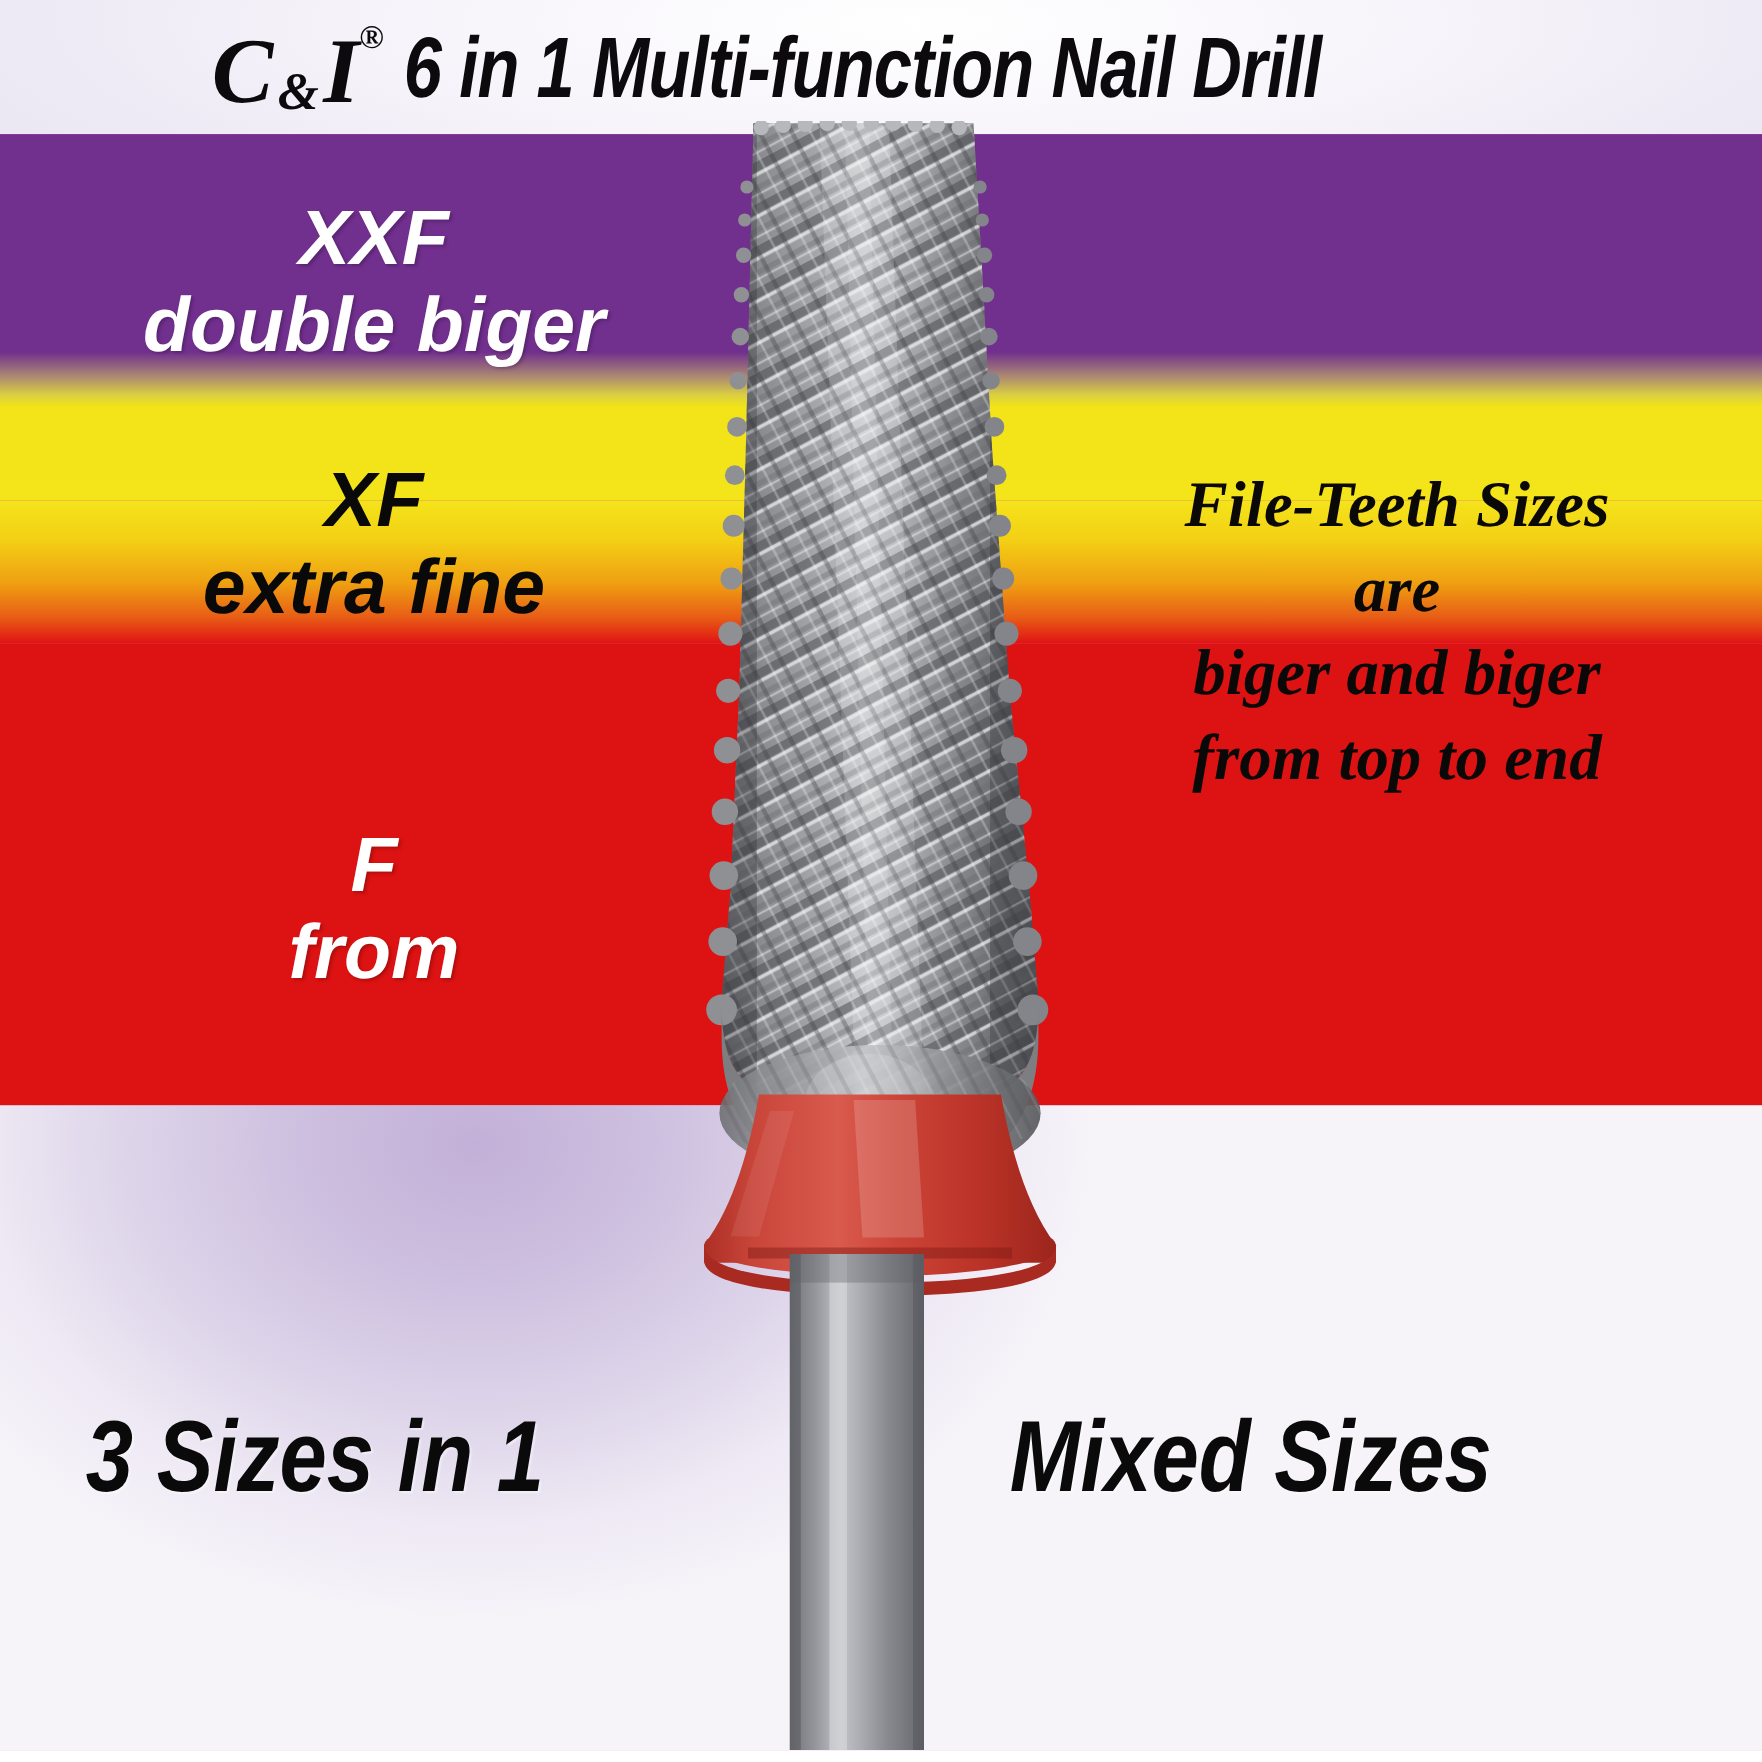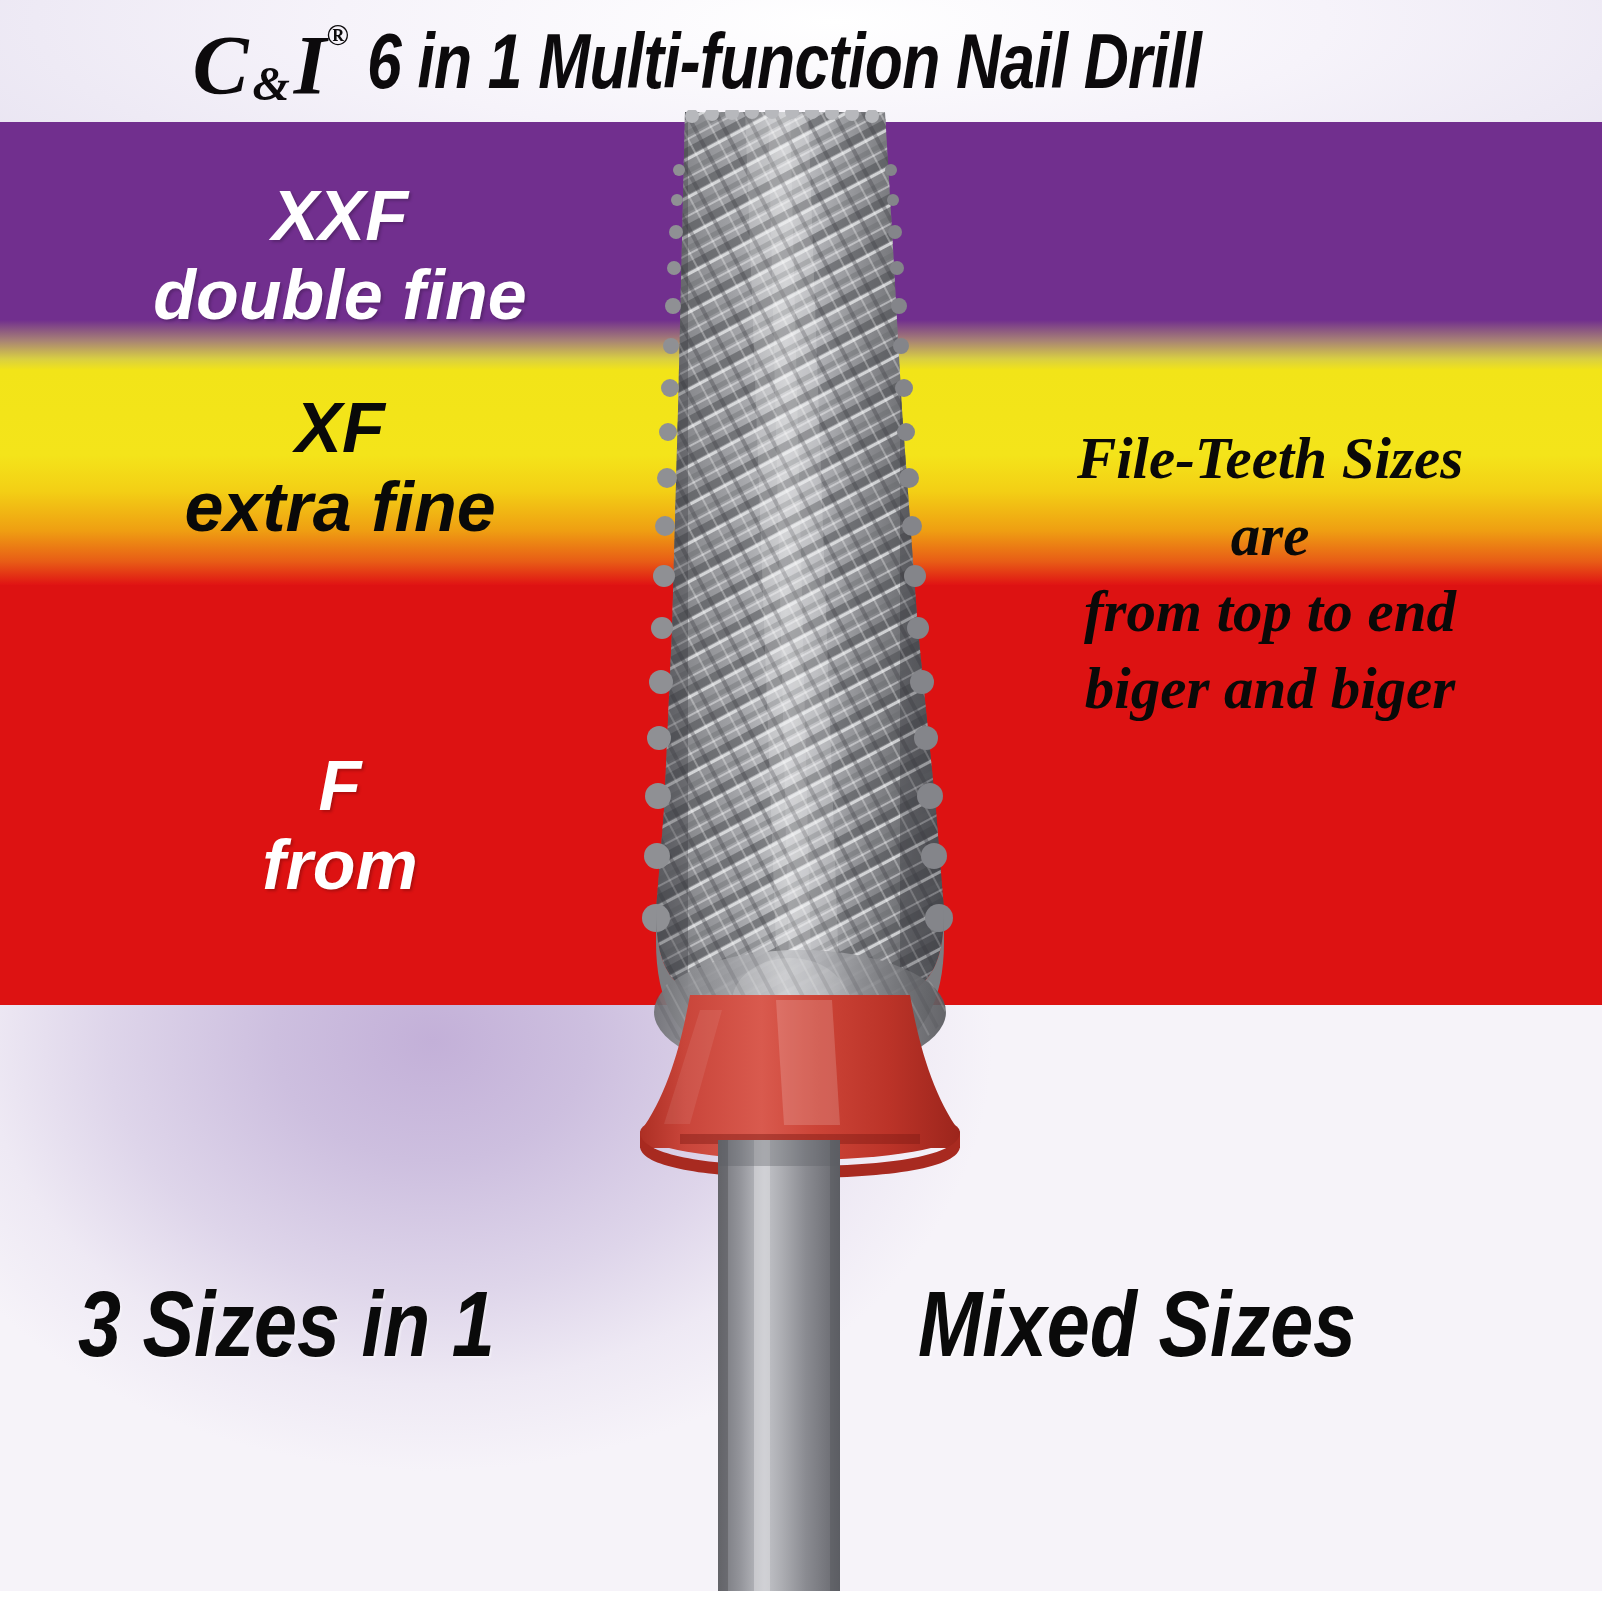--- a/index.html
+++ b/index.html
@@ -80,21 +80,21 @@
     font-weight:700;font-style:italic;
     line-height:1.04;
     margin-top:32px;
   }
   .grade-abbr{font-size:70px;display:block;}
   .grade-name{font-size:70px;display:block;margin-top:6px;}
   .white-txt{color:#ffffff;text-shadow:2px 2px 3px rgba(0,0,0,.22);}
   .black-txt{color:#090909;}
 
   #grade-xxf{top:148px;}
-  #grade-xf{top:360px;}
+  #grade-xf{top:386px;}
   #grade-f{top:718px;}
 
   
   #info-block{
     position:absolute;left:960px;top:420px;width:620px;
     text-align:center;color:#0a0908;
     font-weight:700;font-style:italic;
     font-size:59px;line-height:1.30;
     white-space:nowrap;
   }
@@ -130,38 +130,38 @@
   <div class="band" id="band-red"></div>
   <div class="band" id="band-bottom"></div>
 
   <div id="header-title">
     <span id="logo-mark"><span>C</span><span id="logo-amp">&amp;</span><span>I</span><span id="logo-reg">®</span></span>
     <span id="title-rest">6 in 1 Multi-function Nail Drill</span>
   </div>
 
   <div class="grade-block white-txt" id="grade-xxf">
     <span class="grade-abbr">XXF</span>
-    <span class="grade-name">double fine</span>
+    <span class="grade-name">double biger</span>
   </div>
 
   <div class="grade-block black-txt" id="grade-xf">
     <span class="grade-abbr">XF</span>
     <span class="grade-name">extra fine</span>
   </div>
 
   <div class="grade-block white-txt" id="grade-f">
     <span class="grade-abbr">F</span>
     <span class="grade-name">from</span>
   </div>
 
   <div id="info-block">
     <span>File-Teeth Sizes</span>
     <span>are</span>
+    <span>biger and biger</span>
     <span>from top to end</span>
-    <span>biger and biger</span>
   </div>
 
   <div class="bottom-caption" id="caption-left">3 Sizes in 1</div>
   <div class="bottom-caption" id="caption-right">Mixed Sizes</div>
 
   <div id="drill-bit">
     <svg width="520" height="1492" viewBox="0 0 520 1492" xmlns="http://www.w3.org/2000/svg">
       <defs>
 
         <linearGradient id="bodyShade" x1="0" y1="0" x2="1" y2="0">

